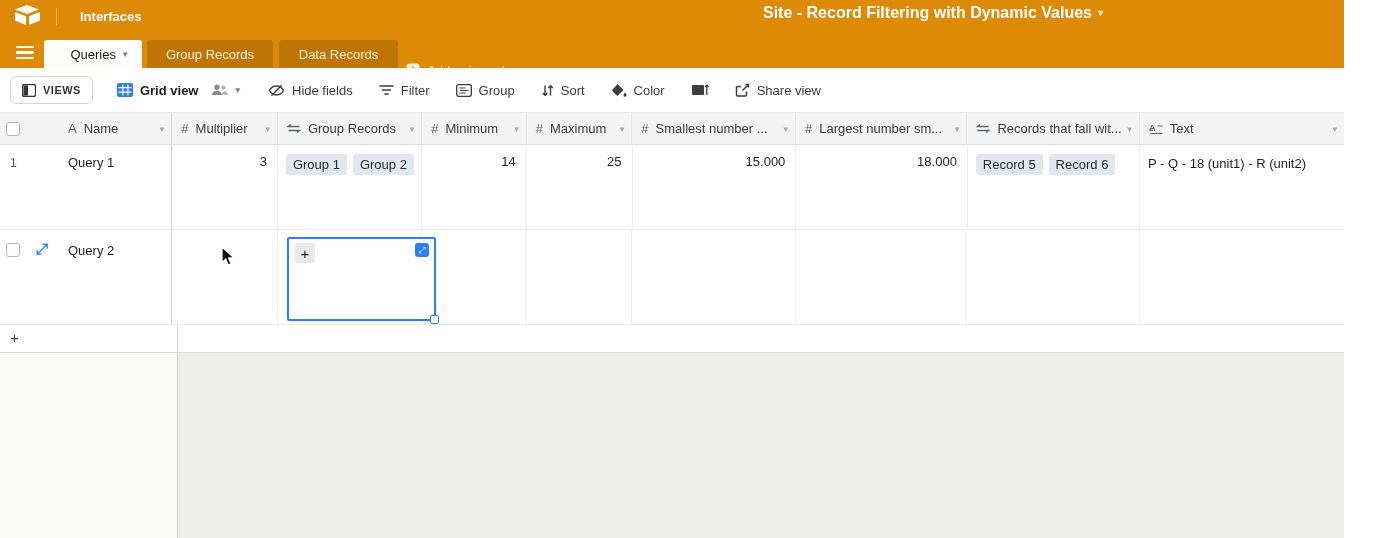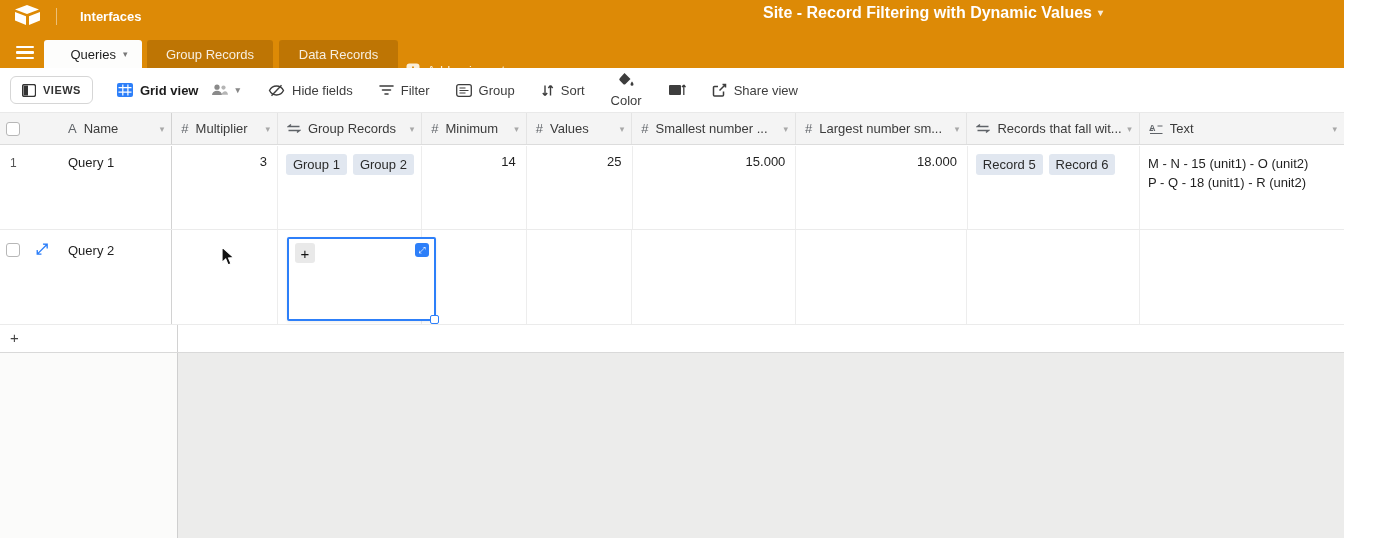--- a/index.html
+++ b/index.html
@@ -182,21 +182,21 @@
     </div>
     <div class="tb-item" style="margin-left:26px;">
       <span class="ico">
         <svg width="13" height="13" viewBox="0 0 13 13">
             <path d="M4 1.5v10M4 11.5L1.8 9M4 11.5L6.2 9" stroke="#3d3d3d" stroke-width="1.4" fill="none"></path>
             <path d="M9.5 11.5v-10M9.5 1.5L7.3 4M9.5 1.5L11.7 4" stroke="#3d3d3d" stroke-width="1.4" fill="none"></path>
           </svg>
       </span>
       <span>Sort</span>
     </div>
-    <div class="tb-item" style="margin-left:26px;flex-direction:column;">
+    <div class="tb-item" style="margin-left:26px;">
       <span class="ico">
         <svg width="16" height="14" viewBox="0 0 16 14">
             <path d="M6.5 1l6 6-5 5a1.6 1.6 0 0 1-2.3 0L1.8 8.6a1.6 1.6 0 0 1 0-2.3z" fill="#3d3d3d"></path>
             <path d="M14 9.5s1.5 1.8 1.5 2.8a1.5 1.5 0 0 1-3 0c0-1 1.5-2.8 1.5-2.8z" fill="#3d3d3d"></path>
           </svg>
       </span>
       <span>Color</span>
     </div>
     <div class="tb-item" style="margin-left:26px;">
       <span class="ico">
@@ -240,21 +240,21 @@
       <span>Group Records</span>
       <span class="hcaret">▾</span>
     </div>
     <div class="hcell w3">
       <span class="field-ico">#</span>
       <span>Minimum</span>
       <span class="hcaret">▾</span>
     </div>
     <div class="hcell w4">
       <span class="field-ico">#</span>
-      <span>Values</span>
+      <span>Maximum</span>
       <span class="hcaret">▾</span>
     </div>
     <div class="hcell w5">
       <span class="field-ico">#</span>
       <span>Smallest number ...</span>
       <span class="hcaret">▾</span>
     </div>
     <div class="hcell w6">
       <span class="field-ico">#</span>
       <span>Largest number sm...</span>
@@ -298,21 +298,20 @@
     <div class="cell w5 num">15.000</div>
     <div class="cell w6 num">18.000</div>
     <div class="cell w7">
       <div class="chips">
         <span class="chip">Record 5</span>
         <span class="chip">Record 6</span>
       </div>
     </div>
     <div class="cell c8 w8">
       <div class="textlines">
-        <div>M - N - 15 (unit1) - O (unit2)</div>
         <div>P - Q - 18 (unit1) - R (unit2)</div>
       </div>
     </div>
   </div>
 
   <div class="row row2">
     <div class="cell c0 w0">
       <span class="row2-checkbox"></span>
       <span class="expand-ico">⤢</span>
       <span class="rowname">Query 2</span>

